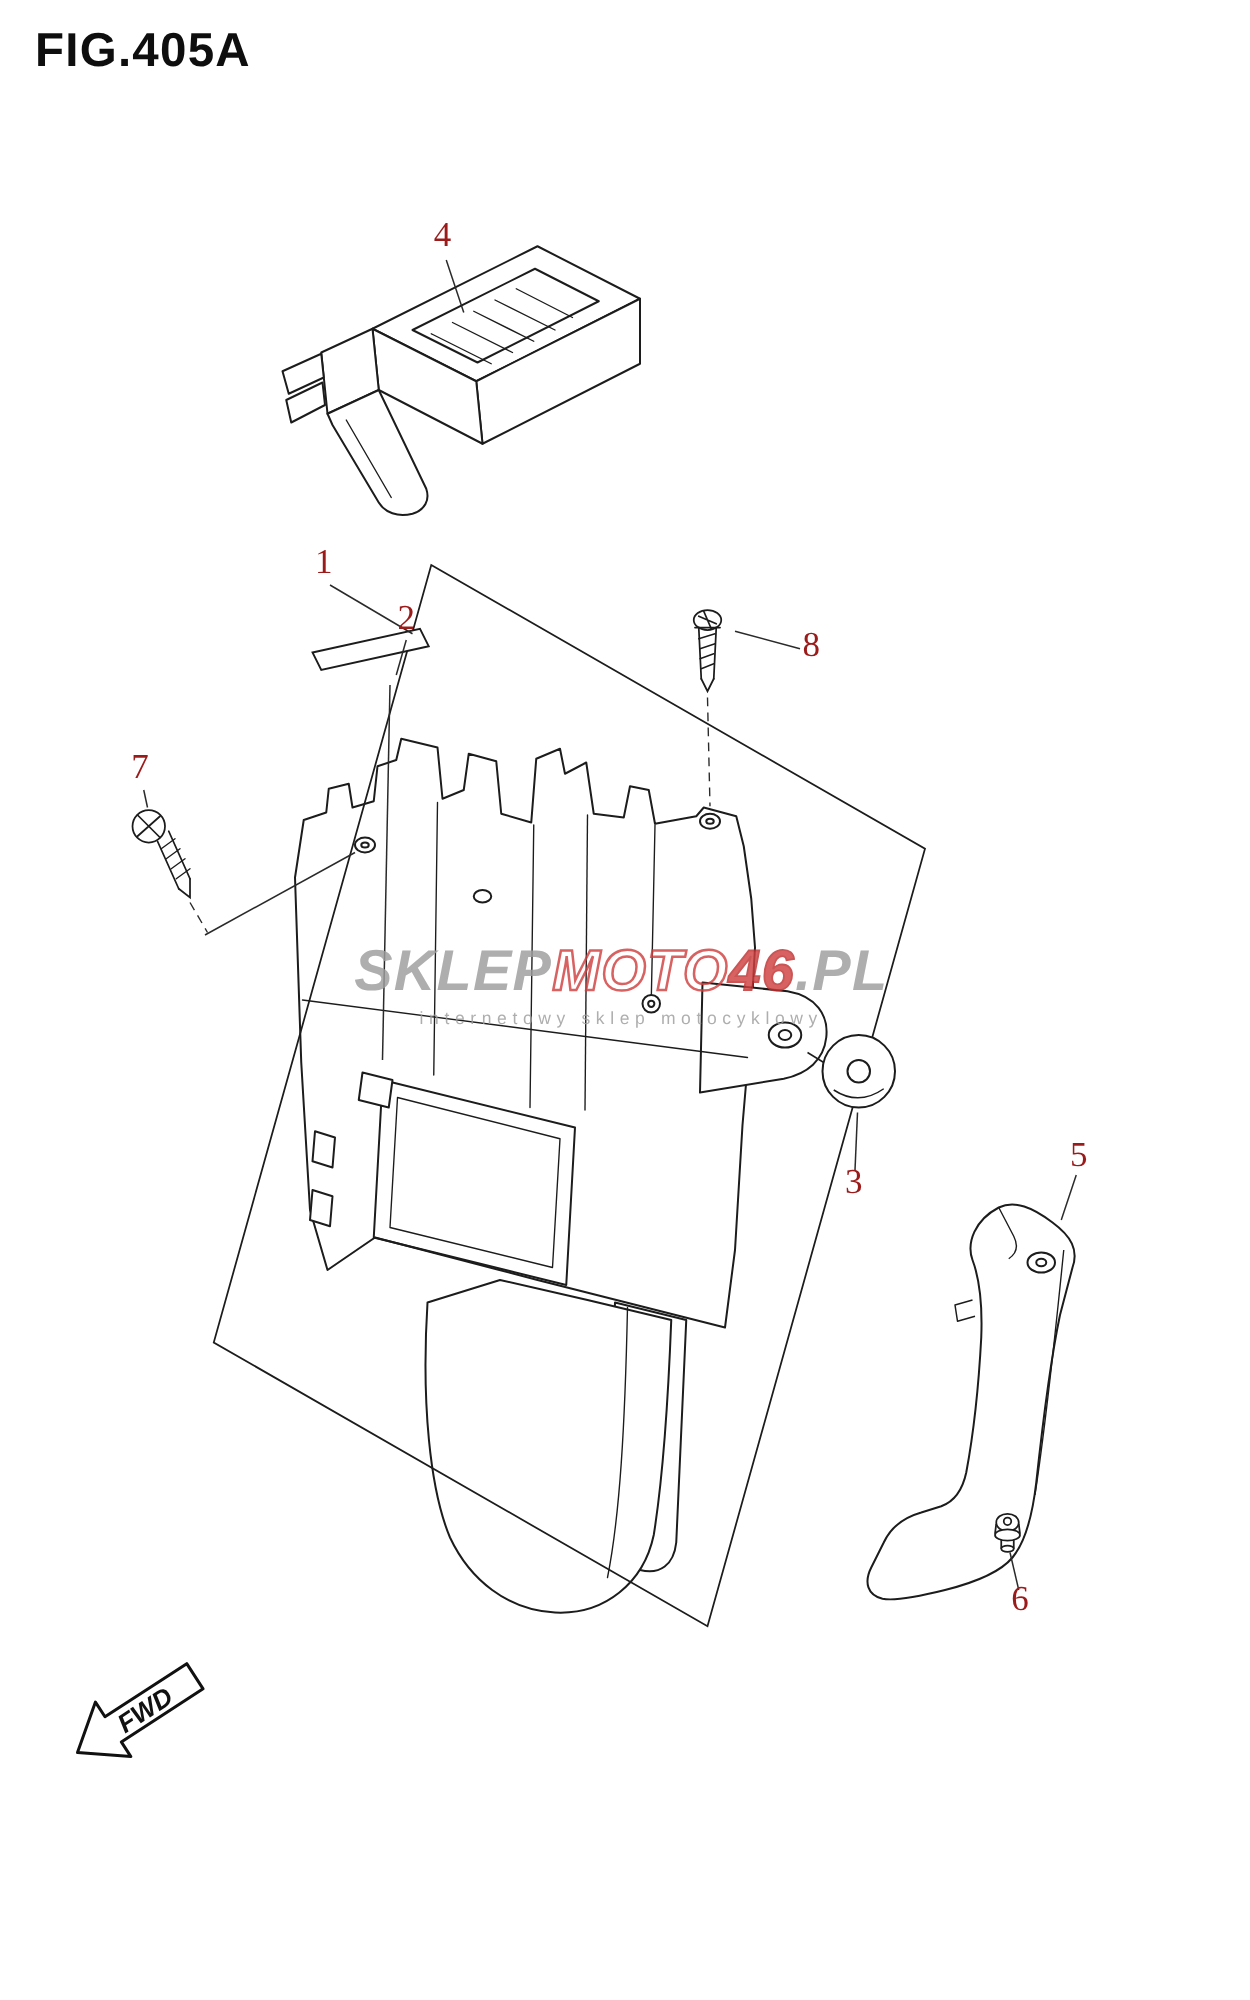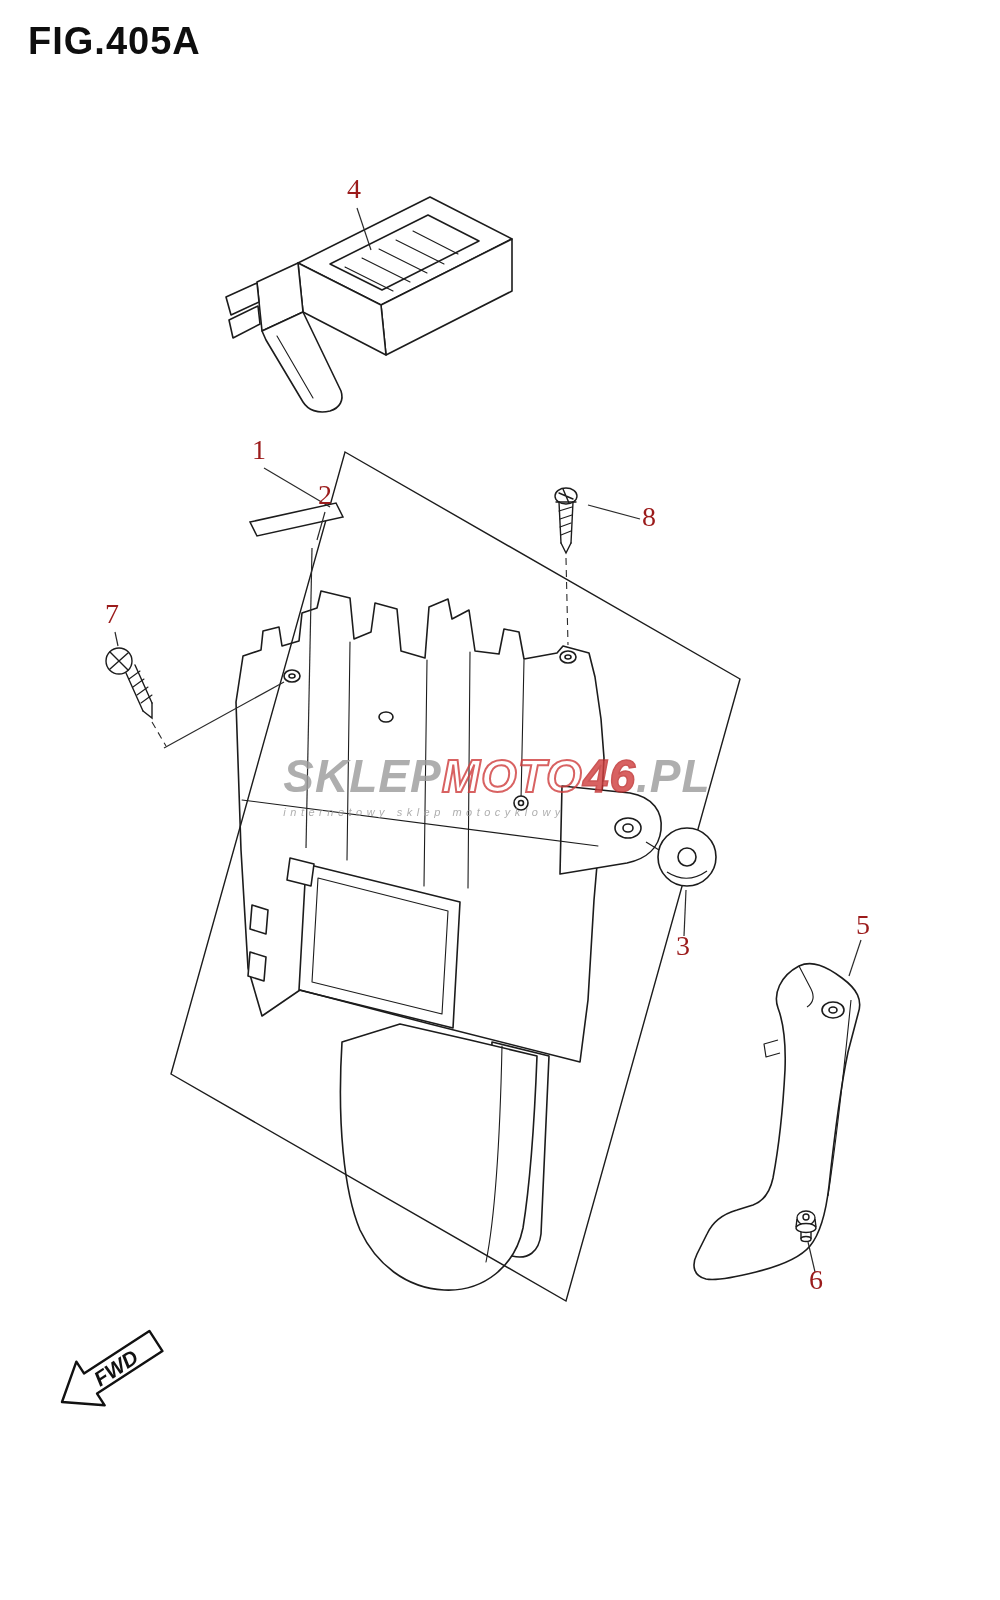--- a/index.html
+++ b/index.html
@@ -5,27 +5,27 @@
   *{margin:0;padding:0;box-sizing:border-box}
   html,body{background:#ffffff}
   .page{position:relative;width:956px;height:1600px;background:#ffffff;overflow:hidden;
         font-family:"Liberation Sans",sans-serif}
   .fig-title{position:absolute;left:28px;top:20px;font-size:38px;font-weight:700;
              color:#0e0e0e;letter-spacing:1px}
   .diagram{position:absolute;left:0;top:0;width:1000px;height:1600px}
   .callout{position:absolute;font-family:"Liberation Serif",serif;font-size:28px;
            line-height:1;color:#9b1b1b}
   .watermark{position:absolute;left:497px;top:753px;transform:translateX(-50%);
-             text-align:left;opacity:.82;pointer-events:none}
+             text-align:center;opacity:.82;pointer-events:none}
   .wm-line{font-weight:700;font-style:italic;font-size:46px;line-height:1;
            letter-spacing:1px;white-space:nowrap}
   .wm-gray{color:#9d9d9d}
   .wm-hollow{color:transparent;-webkit-text-stroke:2px #d04040}
   .wm-red{color:#d04040;-webkit-text-stroke:1.5px #c03030}
-  .wm-sub{margin-top:7px;font-size:11px;font-style:italic;letter-spacing:4.5px;color:#9d9d9d}
+  .wm-sub{margin-top:7px;font-size:14px;letter-spacing:4.5px;color:#9d9d9d}
   .footer{position:absolute;left:28px;top:1503px;font-size:16px;color:#141414;letter-spacing:.5px}
   .footer .line2{margin-top:11px}
 </style>
 </head>
 <body>
 
 <div class="page">
 
   <div class="fig-title">FIG.405A</div>
 

